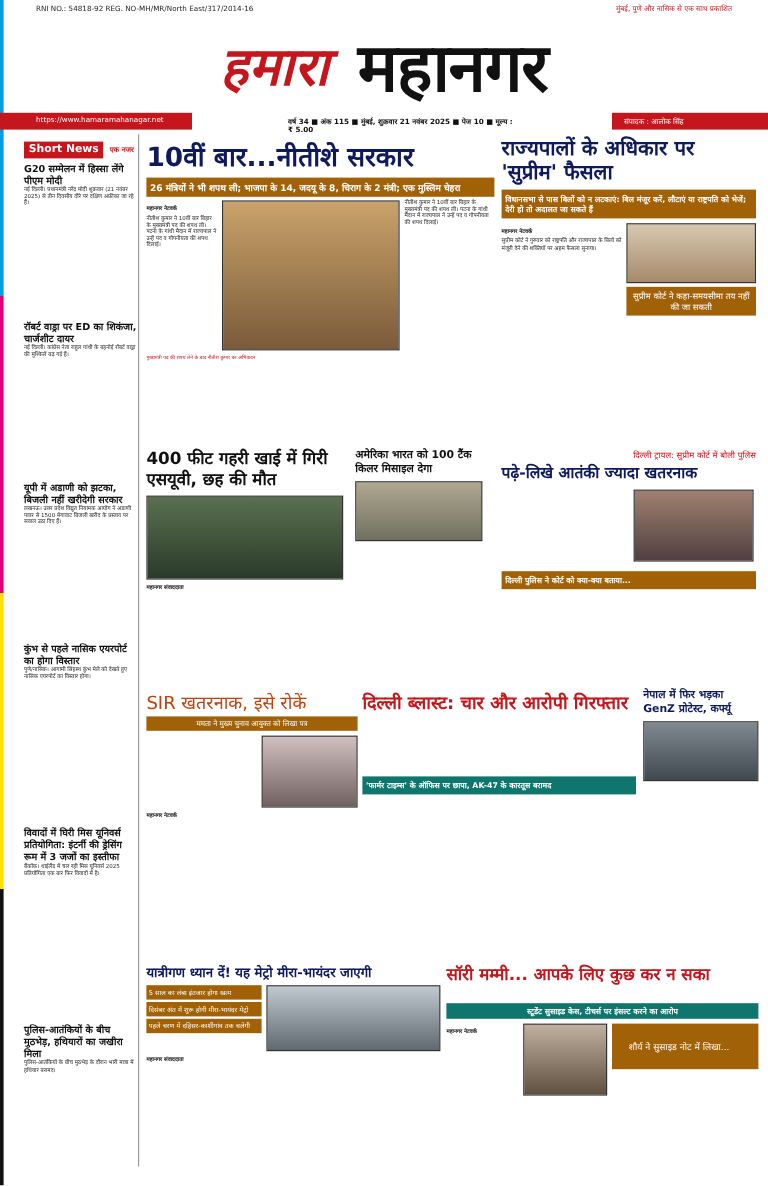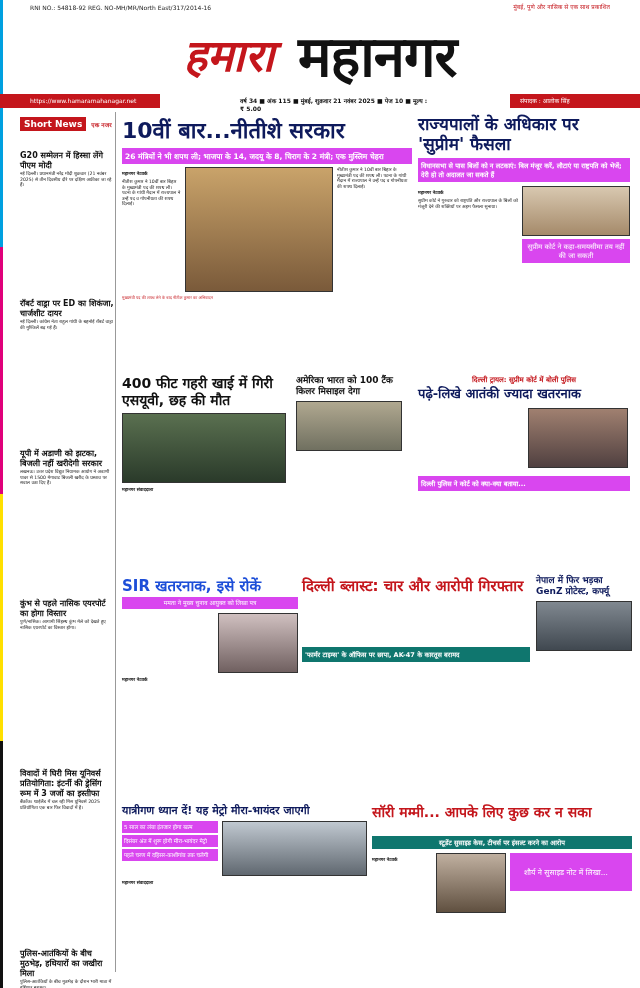--- a/index.html
+++ b/index.html
@@ -10,24 +10,24 @@
 .masthead{height:80px;display:flex;align-items:center;justify-content:center;gap:24px;position:relative}
 .m1{font-size:44px;font-style:italic;color:#c4161c;font-weight:bold}
 .m2{font-size:56px;font-weight:900;color:#111;letter-spacing:-1px}
 .redbar{position:absolute;left:0;top:94px;width:640px;height:14px;display:flex;align-items:center;font-size:6px;color:#fff}
 .redbar .l{background:#c4161c;width:160px;height:14px;padding:3px 30px}
 .redbar .c{background:#fff;color:#111;flex:1;height:14px;padding:3px 80px;font-weight:bold}
 .redbar .r{background:#c4161c;width:130px;height:14px;padding:3px 10px}
 .abs{position:absolute}
 .col-left{position:absolute;left:20px;top:112px;width:96px;height:860px;border-right:1px solid #999}
 .shortnews{background:#c4161c;color:#fff;font-size:9px;font-weight:bold;padding:2px 4px;display:inline-block}
-.lh{font-size:8px;font-weight:bold;color:#111;line-height:10px;margin-top:20px}
+.lh{font-size:8px;font-weight:bold;color:#111;line-height:10px;margin-top:4px}
 .byline{font-size:4.5px;font-weight:bold;color:#111;margin:3px 0}
 .img{background:linear-gradient(135deg,#8a9bb0,#5a6b80);border:1px solid #333}
-.redbox{background:#d946ef;color:#fff}
+.redbox{background:#a16207;color:#fff}
 .bluebar{background:#0f766e;color:#fff}
 .colorbars{position:absolute;left:0;top:0;width:3px;height:988px}
 </style>
 </head>
 <body>
 
 <div class="colorbars" style="background:linear-gradient(#00a0e0 0 25%,#e0007a 25% 50%,#ffe000 50% 75%,#111 75%)"></div>
 
 <div class="topline">
   <span>RNI NO.: 54818-92 REG. NO-MH/MR/North East/317/2014-16</span>
@@ -109,28 +109,28 @@
   <div class="img" style="height:70px;margin-top:4px;background:linear-gradient(#5a7050,#2a3a2a)"></div>
   <div class="byline">महानगर संवाददाता</div>
 </div>
 
 <div class="abs" style="left:296px;top:375px;width:106px">
   <div style="font-size:9px;font-weight:900;line-height:11px">अमेरिका भारत को 100 टैंक किलर मिसाइल देगा</div>
   <div class="img" style="height:50px;margin-top:4px;background:linear-gradient(#b0a890,#707060)"></div>
 </div>
 
 <div class="abs" style="left:418px;top:375px;width:212px">
-  <div style="font-size:7px;font-weight:bold;color:#c4161c;text-align:center">दिल्ली ट्रायल: सुप्रीम कोर्ट में बोली पुलिस</div>
+  <div style="font-size:7px;font-weight:normal;color:#c4161c;text-align:right">दिल्ली ट्रायल: सुप्रीम कोर्ट में बोली पुलिस</div>
   <div style="font-size:13px;font-weight:900;color:#0e1a5c">पढ़े-लिखे आतंकी ज्यादा खतरनाक</div>
   <div class="img" style="height:60px;margin-top:6px;width:100px;margin-left:110px;background:linear-gradient(#a08070,#504040)"></div>
   <div class="redbox" style="font-size:6.5px;font-weight:bold;padding:3px;margin-top:8px">दिल्ली पुलिस ने कोर्ट को क्या-क्या बताया...</div>
 </div>
 
 <div class="abs" style="left:122px;top:575px;width:176px">
-  <div style="font-size:15px;font-weight:700;color:#1d4ed8">SIR खतरनाक, इसे रोकें</div>
+  <div style="font-size:15px;font-weight:400;color:#c2410c">SIR खतरनाक, इसे रोकें</div>
   <div class="redbox" style="font-size:6px;padding:2px;margin-top:2px;text-align:center">ममता ने मुख्य चुनाव आयुक्त को लिखा पत्र</div>
   <div class="img" style="height:60px;width:80px;margin-top:4px;margin-left:96px;background:linear-gradient(#d0c0c0,#706060)"></div>
   <div class="byline">महानगर नेटवर्क</div>
 </div>
 
 <div class="abs" style="left:302px;top:575px;width:228px">
   <div style="font-size:15px;font-weight:900;color:#c4161c">दिल्ली ब्लास्ट: चार और आरोपी गिरफ्तार</div>
   <div class="bluebar" style="font-size:6.5px;font-weight:bold;padding:3px;margin-top:52px">'फार्मर टाइम्स' के ऑफिस पर छापा, AK-47 के कारतूस बरामद</div>
 </div>
 

